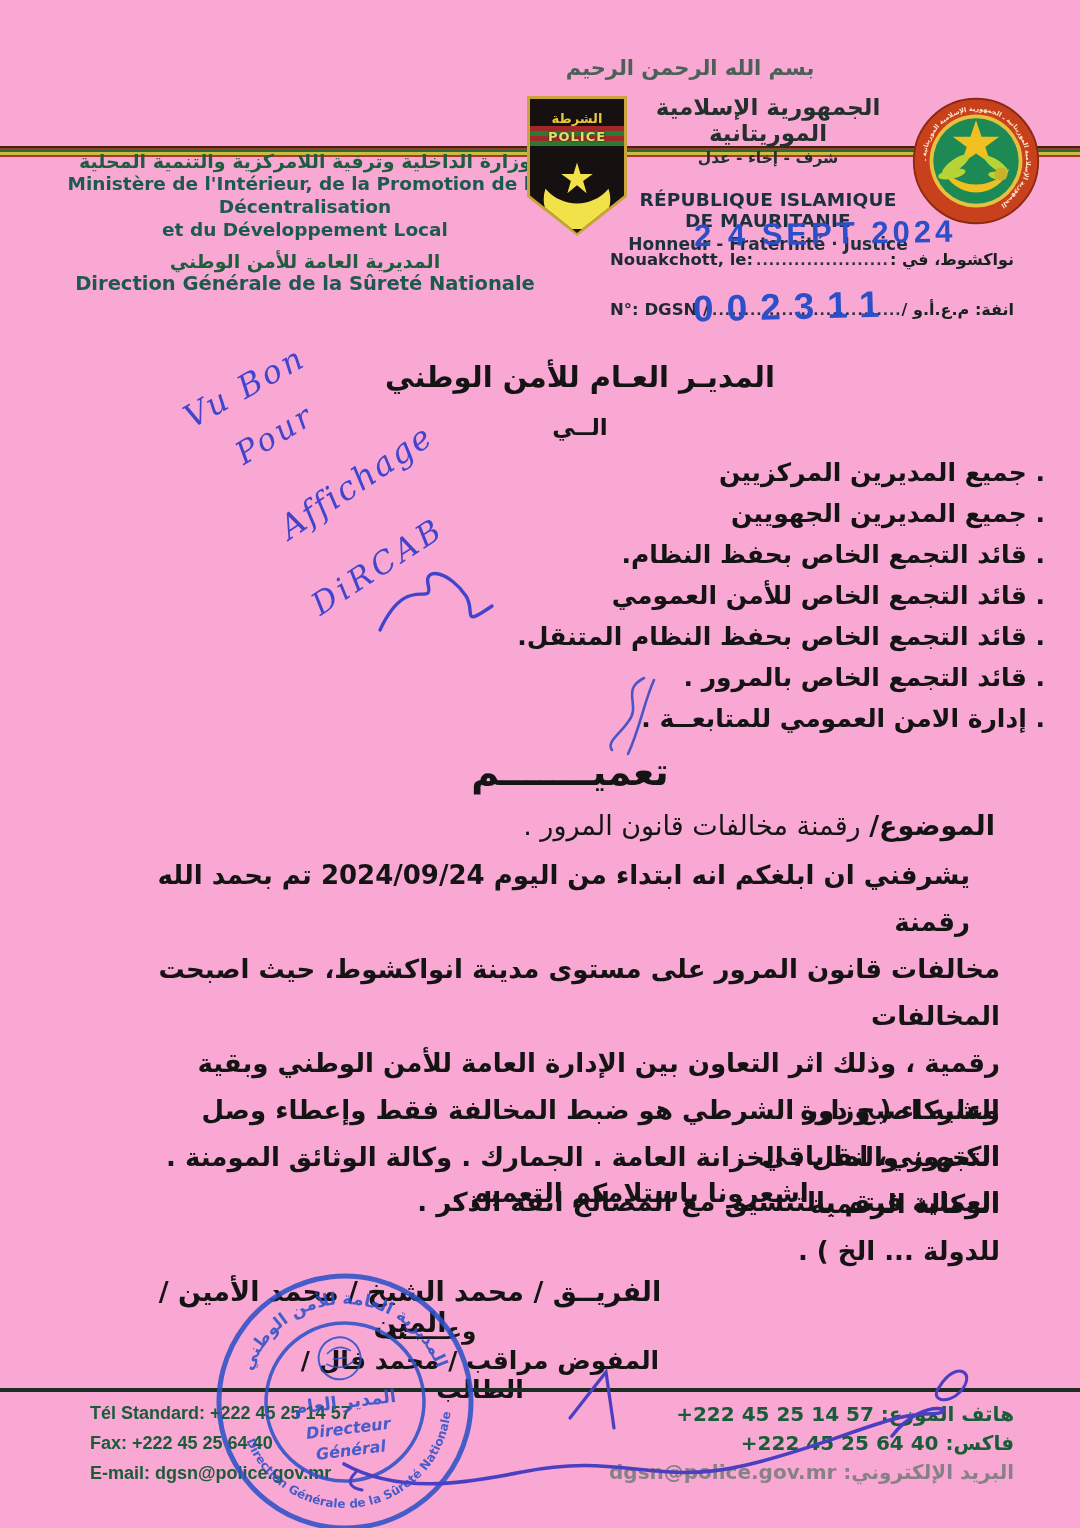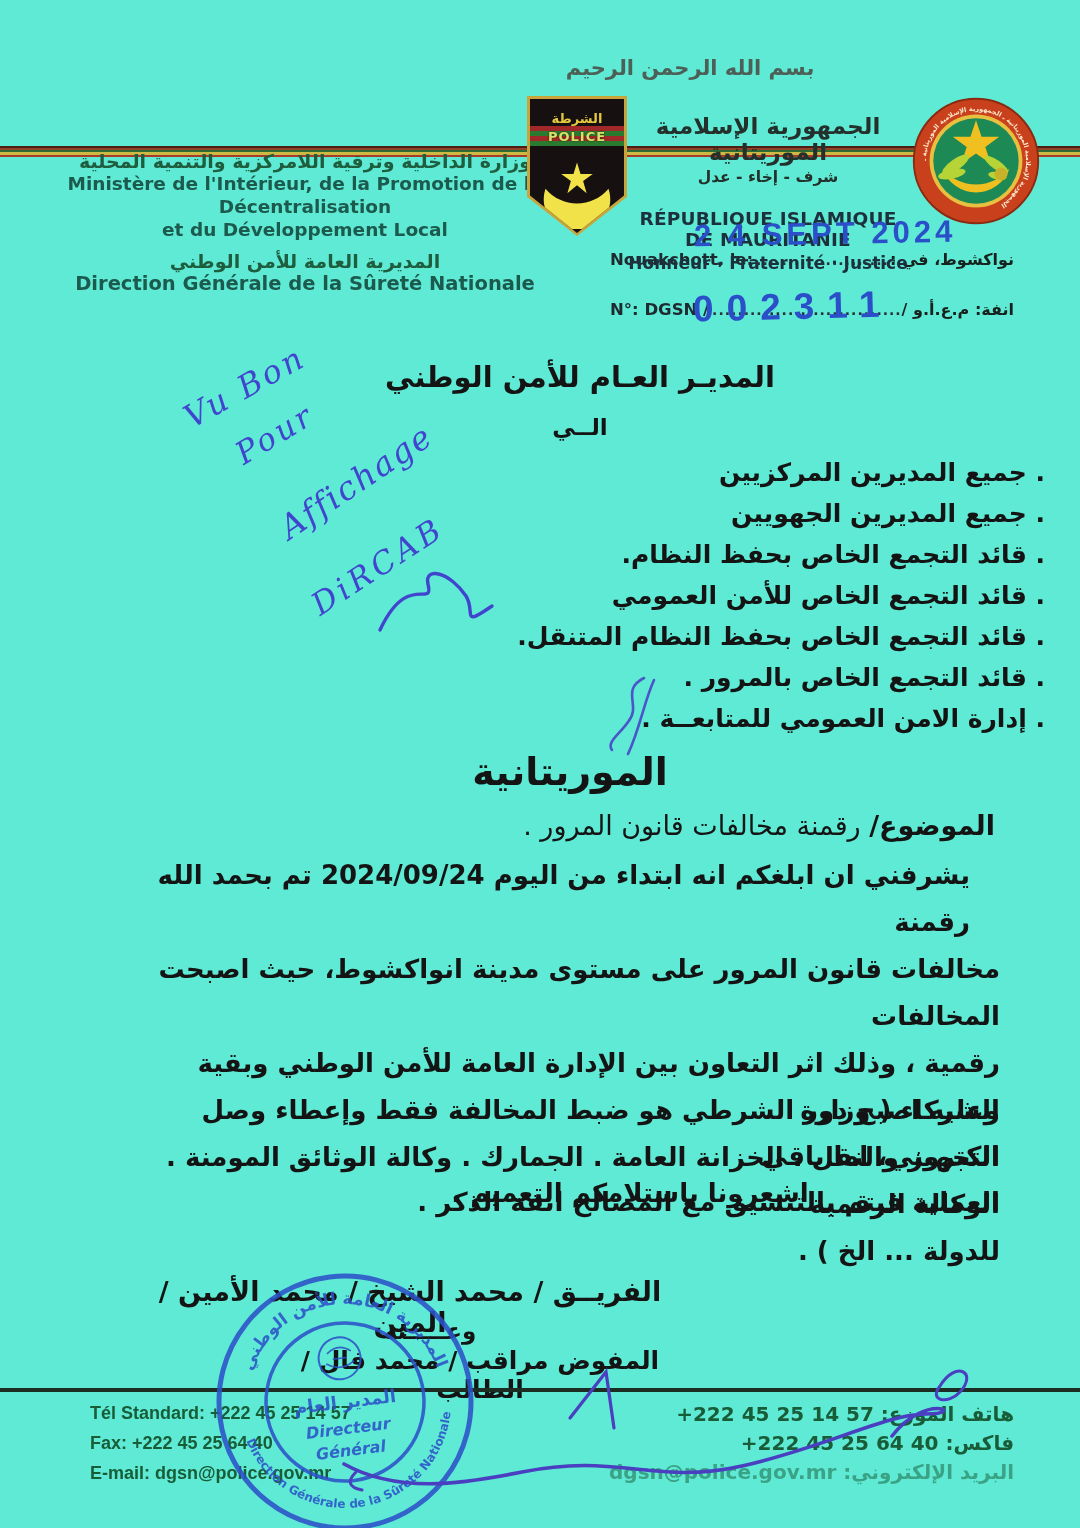--- a/index.html
+++ b/index.html
@@ -1,34 +1,34 @@
 <!DOCTYPE html>
 <html><head>
 <meta charset="utf-8">
 <style>
   html,body{margin:0;padding:0;background:#888;}
   #page{
     position:relative;width:1080px;height:1528px;margin:0 auto;
-    background:#5eead4;overflow:hidden;
+    background:#f9a8d4;overflow:hidden;
     font-family:"DejaVu Sans",sans-serif;color:#141414;
   }
   .abs{position:absolute;}
   .ar{direction:rtl;font-family:"DejaVu Sans",sans-serif;}
 
   
   .bismillah{left:540px;top:56px;width:300px;text-align:center;
     font-size:21px;font-weight:700;color:#4d6058;}
   .flag-stripe{left:0;top:146px;width:1080px;height:11px;z-index:1;
     background:linear-gradient(180deg,#4a1f14 0 18%,#94412a 18% 38%,#2e6b33 38% 58%,#cdb944 58% 78%,#a83a28 78% 100%);}
   .hleft{left:55px;top:150px;width:500px;text-align:center;z-index:2;}
   .hleft .ar-line{font-size:19px;font-weight:700;color:#1e5e3e;}
   .hleft .fr-line{font-size:18.5px;font-weight:700;color:#1c5a4e;line-height:23px;}
   .hleft .gap{height:9px;}
   .hright{left:622px;top:94px;width:292px;text-align:center;z-index:2;}
-  .rep-ar{font-size:23px;font-weight:700;color:#23302b;margin-top:19px;}
+  .rep-ar{font-size:23px;font-weight:700;color:#23302b;}
   .motto-ar{font-size:15.5px;font-weight:700;color:#23302b;margin-top:3px;}
   .rep-fr{font-size:18.5px;font-weight:700;color:#1c313d;margin-top:22px;letter-spacing:.2px;}
   .motto-fr{font-size:17px;font-weight:700;color:#1c313d;margin-top:3px;}
 
   
   .badge{left:527px;top:96px;width:100px;height:140px;z-index:3;
     background:#c9a43a;clip-path:polygon(0 0,100% 0,100% 72%,50% 100%,0 72%);padding:0;}
   .badge-inner{position:absolute;left:3px;top:3px;right:3px;bottom:3px;background:#161010;
     clip-path:polygon(0 0,100% 0,100% 72%,50% 100%,0 72%);text-align:center;}
   .badge-ar{color:#e6c83c;font-size:13px;font-weight:700;margin-top:12px;direction:rtl;}
@@ -189,21 +189,21 @@
     <div>. قائد التجمع الخاص بحفظ النظام.</div>
     <div>. قائد التجمع الخاص للأمن العمومي</div>
     <div>. قائد التجمع الخاص بحفظ النظام المتنقل.</div>
     <div>. قائد التجمع الخاص بالمرور .</div>
     <div>. إدارة الامن العمومي للمتابعــة .</div>
   </div>
   <svg class="abs ink" style="left:598px;top:672px;width:82px;height:88px" viewBox="0 0 82 88">
     <path d="M 46 6 C 22 18 44 34 30 50 C 22 62 8 70 14 78 M 56 8 C 46 30 42 56 30 82" fill="none" stroke="#4a56c8" stroke-width="2.6" stroke-linecap="round"></path>
   </svg>
 
-  <div class="abs heading">الموريتانية</div>
+  <div class="abs heading">تعميـــــــم</div>
 
   <div class="abs subject">
     <span class="lbl">الموضوع/</span><span> رقمنة مخالفات قانون المرور .</span>
   </div>
 
   <div class="abs body-par p1">
     <div>يشرفني ان ابلغكم انه ابتداء من اليوم 2024/09/24 تم بحمد الله رقمنة</div>
     <div>مخالفات قانون المرور على مستوى مدينة انواكشوط، حيث اصبحت المخالفات</div>
     <div>رقمية ، وذلك اثر التعاون بين الإدارة العامة للأمن الوطني وبقية الشركاء ( وزارة</div>
     <div>التجهيز والنقل . الخزانة العامة . الجمارك . وكالة الوثائق المومنة . الوكالة الرقمية</div>

